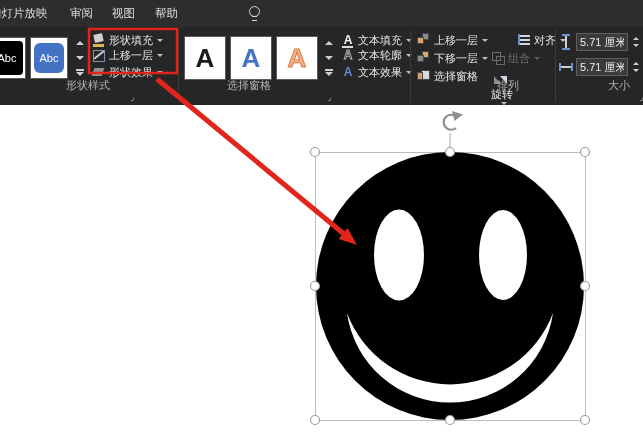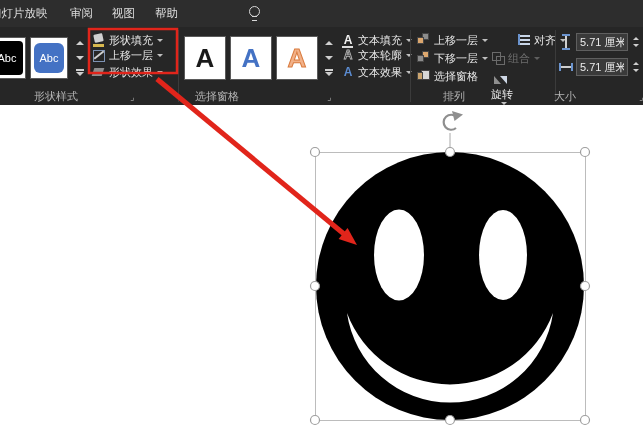--- a/index.html
+++ b/index.html
@@ -11,21 +11,21 @@
   .tabbar { position:absolute; left:0; top:0; width:643px; height:27px; background:#2d2d2d; z-index:2; }
   .tab { position:absolute; top:0; height:27px; line-height:27px; font-size:11.5px; color:#dedede; white-space:nowrap; cursor:pointer; }
   .tab.active { background:#1b1b1b; color:#fff; text-align:center; }
   .bulb { position:absolute; width:11px; height:15px; }
   .bulb::before { content:""; position:absolute; left:0; top:0; width:9px; height:9px; border:1.4px solid #d8d8d8; border-radius:50%; }
   .bulb::after { content:""; position:absolute; left:3px; top:10px; width:5px; height:3px; border-top:1.2px solid #d8d8d8; border-bottom:1.2px solid #d8d8d8; }
 
   
   .ribbon { position:absolute; left:0; top:27px; width:643px; height:78px; background:#262626; z-index:1; }
   .vsep { position:absolute; top:3px; width:1px; height:72px; background:#3b3b3b; }
-  .glabel { position:absolute; top:62px; width:76px; text-align:left; font-size:11px; color:#b5b5b5; }
+  .glabel { position:absolute; top:51px; width:76px; text-align:right; font-size:11px; color:#b5b5b5; }
   .launch { position:absolute; top:64px; width:12px; height:12px; font-size:9px; color:#9c9c9c; cursor:pointer; line-height:12px; text-align:center; }
 
   .tile { position:absolute; top:10px; width:38px; height:42px; background:#fff; border:1px solid #5a5a5a; display:flex; align-items:center; justify-content:center; cursor:pointer; }
   .shp { display:flex; align-items:center; justify-content:center; font-size:11px; color:#fff; }
   .shp.blk { width:32px; height:34px; background:#000; border-radius:4px; }
   .shp.blu { width:30px; height:30px; background:#4472c4; border-radius:6px; }
 
   .atile { position:absolute; top:9px; width:42px; height:44px; background:#fff; border:1px solid #5a5a5a; display:flex; align-items:center; justify-content:center; cursor:pointer; font-weight:bold; font-size:26px; }
   .atile.a1 { color:#1a1a1a; }
   .atile.a2 { color:#4472c4; }

